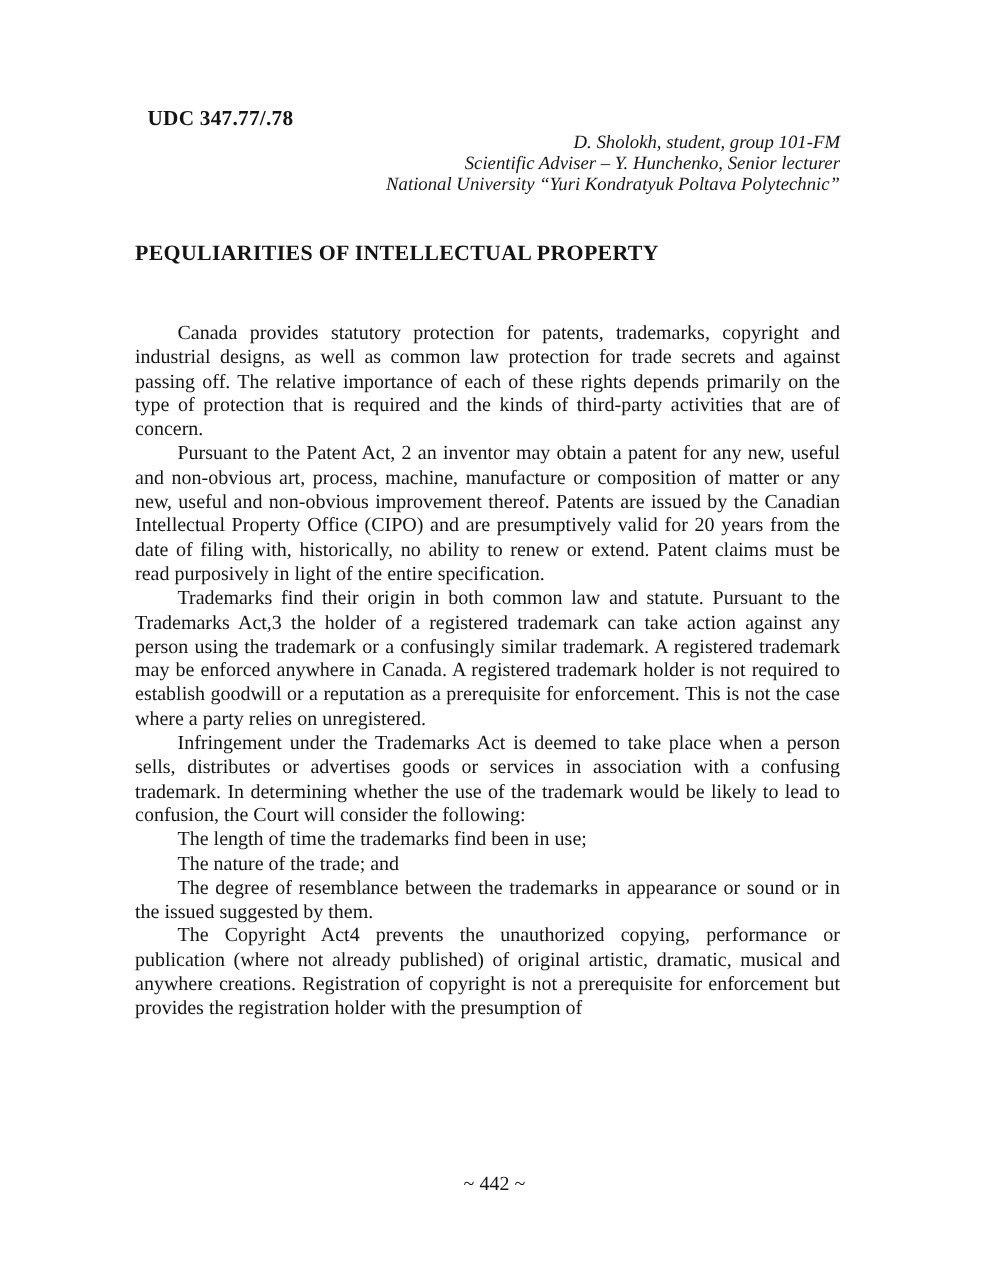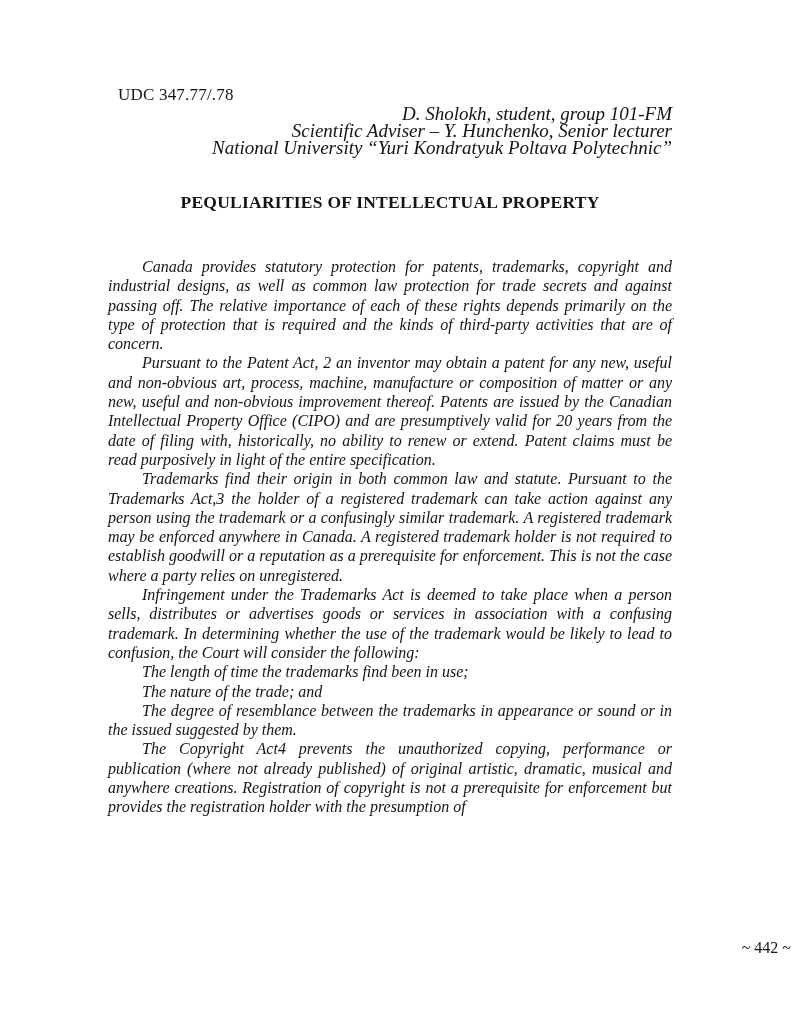--- a/index.html
+++ b/index.html
@@ -14,44 +14,43 @@
     background: #ffffff;
     font-family: "Liberation Serif", serif;
     color: #141414;
     overflow: hidden;
   }
   .udc {
     position: absolute;
     top: 85px;
     left: 118px;
     font-size: 17px;
-    font-weight: 400;
+    font-weight: 700;
     letter-spacing: 0.2px;
     white-space: nowrap;
   }
   .byline {
     position: absolute;
     top: 106px;
     left: 108px;
     width: 564px;
     text-align: right;
     font-style: italic;
-    font-size: 19px;
+    font-size: 15px;
     line-height: 16.8px;
   }
   .byline-line {
     white-space: nowrap;
   }
   .title {
     position: absolute;
     top: 192px;
     left: 108px;
     width: 564px;
     margin: 0;
-    text-align: center;
     font-size: 17.5px;
     font-weight: 700;
     line-height: 20.5px;
     letter-spacing: 0.25px;
   }
   .title-line {
     display: block;
   }
   .article-body {
     position: absolute;
@@ -59,28 +58,27 @@
     left: 108px;
     width: 564px;
     font-size: 16px;
     line-height: 19.3px;
     text-align: justify;
   }
   .article-body p {
     margin: 0;
     padding: 0;
     text-indent: 34px;
-    font-style: italic;
   }
   .page-number {
     position: absolute;
     top: 939px;
     left: 0;
     width: 791px;
-    text-align: right;
+    text-align: center;
     font-size: 16px;
   }
 </style>
 </head>
 <body>
 
 <div class="page">
 
   <div class="udc">UDC 347.77/.78</div>
 

